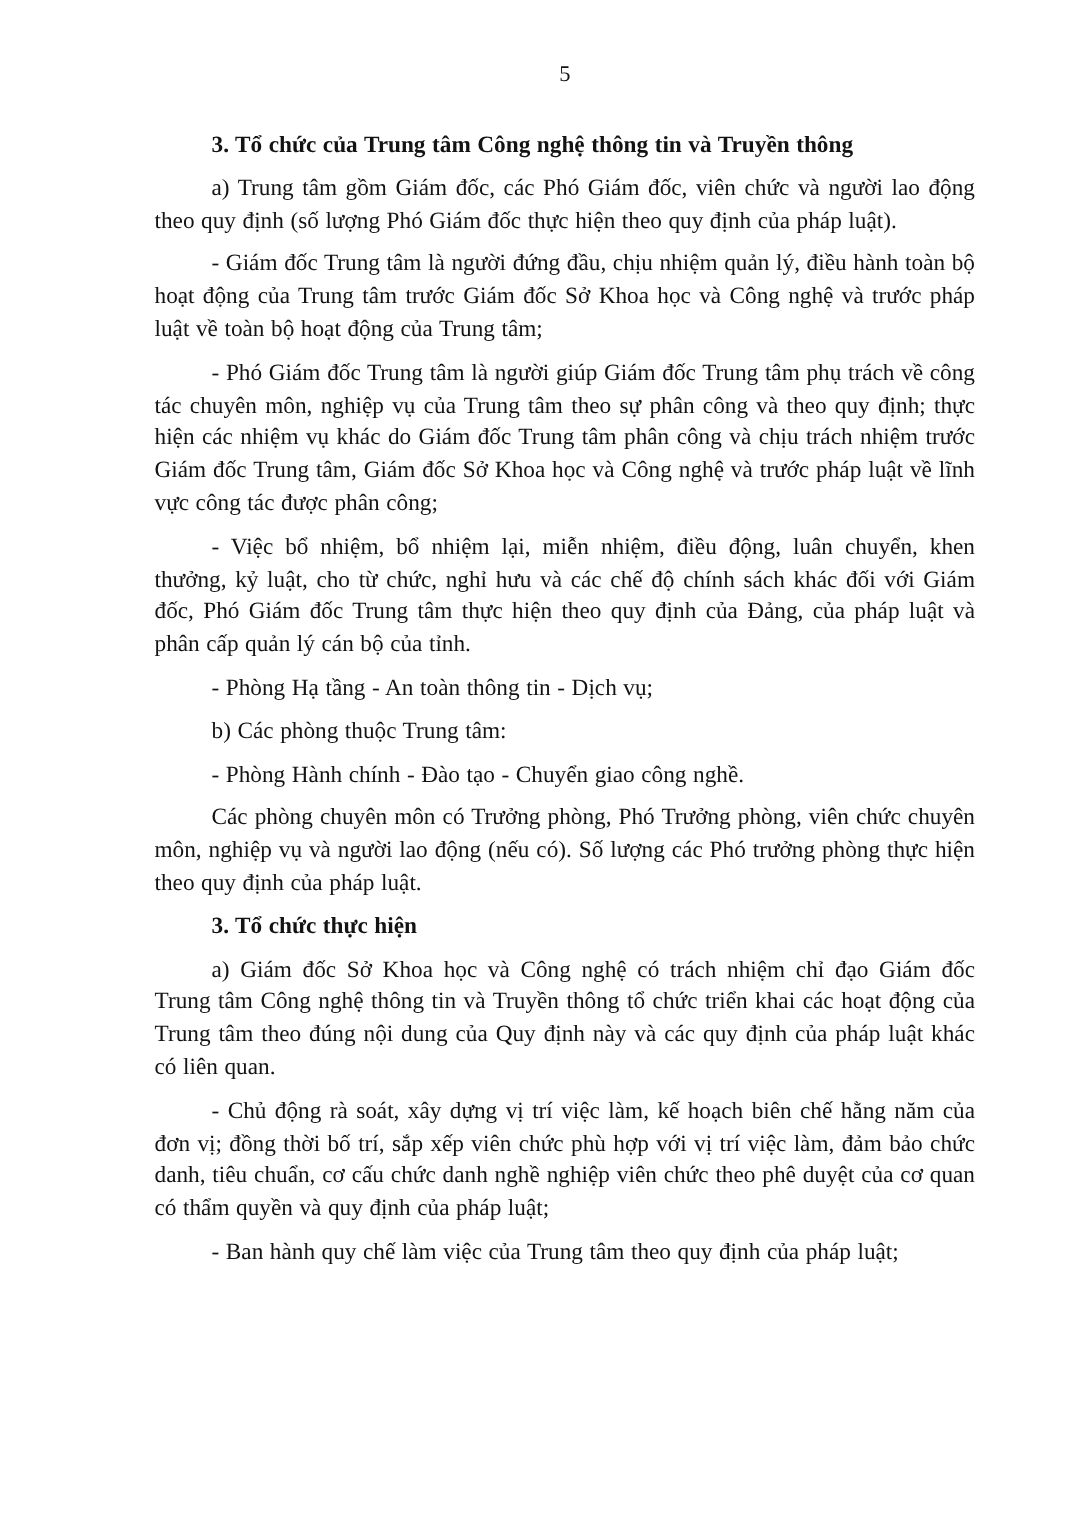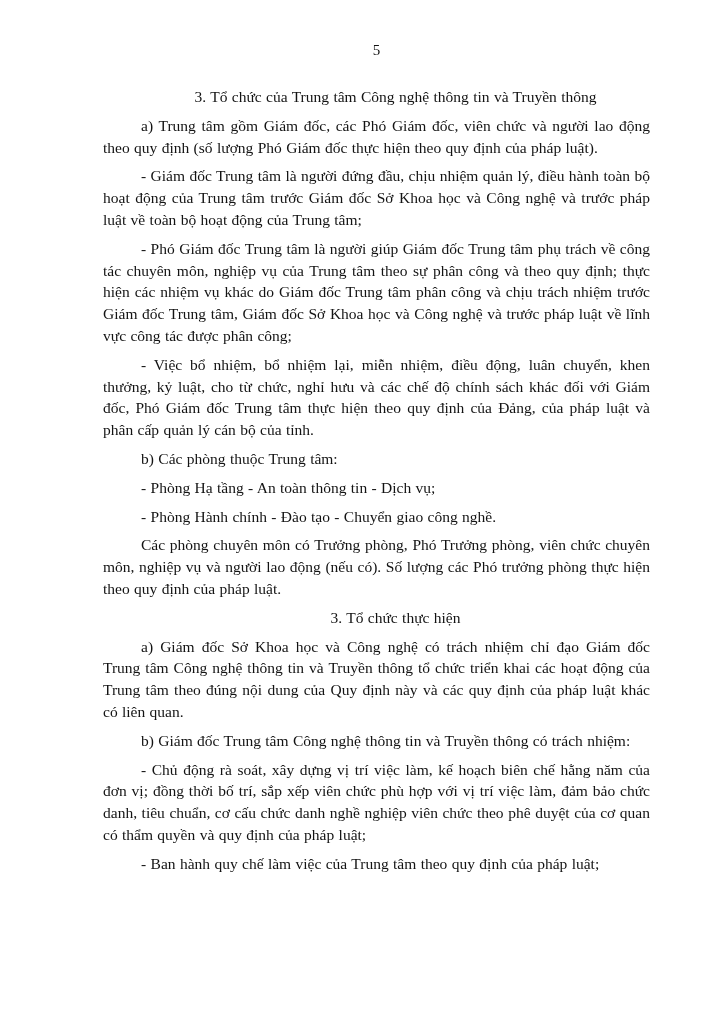--- a/index.html
+++ b/index.html
@@ -26,38 +26,37 @@
   }
   .doc p {
     margin: 0 0 7px 0;
     text-indent: 38px;
     text-align: justify;
     font-size: 15.5px;
     line-height: 21.8px;
     word-spacing: 0.5px;
   }
   .doc p.heading {
-    font-weight: normal;
-    text-align: center;
+    font-weight: bold;
+    text-align: left;
   }
 </style>
 </head>
 <body>
 
 <div class="page">
   <div class="page-number">5</div>
   <div class="doc">
     <p class="heading">3. Tổ chức của Trung tâm Công nghệ thông tin và Truyền thông</p>
     <p class="paragraph">a) Trung tâm gồm Giám đốc, các Phó Giám đốc, viên chức và người lao động theo quy định (số lượng Phó Giám đốc thực hiện theo quy định của pháp luật).</p>
     <p class="paragraph">- Giám đốc Trung tâm là người đứng đầu, chịu nhiệm quản lý, điều hành toàn bộ hoạt động của Trung tâm trước Giám đốc Sở Khoa học và Công nghệ và trước pháp luật về toàn bộ hoạt động của Trung tâm;</p>
     <p class="paragraph">- Phó Giám đốc Trung tâm là người giúp Giám đốc Trung tâm phụ trách về công tác chuyên môn, nghiệp vụ của Trung tâm theo sự phân công và theo quy định; thực hiện các nhiệm vụ khác do Giám đốc Trung tâm phân công và chịu trách nhiệm trước Giám đốc Trung tâm, Giám đốc Sở Khoa học và Công nghệ và trước pháp luật về lĩnh vực công tác được phân công;</p>
     <p class="paragraph">- Việc bổ nhiệm, bổ nhiệm lại, miễn nhiệm, điều động, luân chuyển, khen thưởng, kỷ luật, cho từ chức, nghỉ hưu và các chế độ chính sách khác đối với Giám đốc, Phó Giám đốc Trung tâm thực hiện theo quy định của Đảng, của pháp luật và phân cấp quản lý cán bộ của tỉnh.</p>
+    <p class="paragraph">- Phòng Hạ tầng - An toàn thông tin - Dịch vụ;</p>
     <p class="paragraph">b) Các phòng thuộc Trung tâm:</p>
-    <p class="paragraph">- Phòng Hạ tầng - An toàn thông tin - Dịch vụ;</p>
     <p class="paragraph">- Phòng Hành chính - Đào tạo - Chuyển giao công nghề.</p>
     <p class="paragraph">Các phòng chuyên môn có Trưởng phòng, Phó Trưởng phòng, viên chức chuyên môn, nghiệp vụ và người lao động (nếu có). Số lượng các Phó trưởng phòng thực hiện theo quy định của pháp luật.</p>
     <p class="heading">3. Tổ chức thực hiện</p>
     <p class="paragraph">a) Giám đốc Sở Khoa học và Công nghệ có trách nhiệm chỉ đạo Giám đốc Trung tâm Công nghệ thông tin và Truyền thông tổ chức triển khai các hoạt động của Trung tâm theo đúng nội dung của Quy định này và các quy định của pháp luật khác có liên quan.</p>
-    <p class="paragraph">b) Giám đốc Trung tâm Công nghệ thông tin và Truyền thông có trách nhiệm:</p>
     <p class="paragraph">- Chủ động rà soát, xây dựng vị trí việc làm, kế hoạch biên chế hằng năm của đơn vị; đồng thời bố trí, sắp xếp viên chức phù hợp với vị trí việc làm, đảm bảo chức danh, tiêu chuẩn, cơ cấu chức danh nghề nghiệp viên chức theo phê duyệt của cơ quan có thẩm quyền và quy định của pháp luật;</p>
     <p class="paragraph">- Ban hành quy chế làm việc của Trung tâm theo quy định của pháp luật;</p>
   </div>
 </div>
 
 </body></html>

